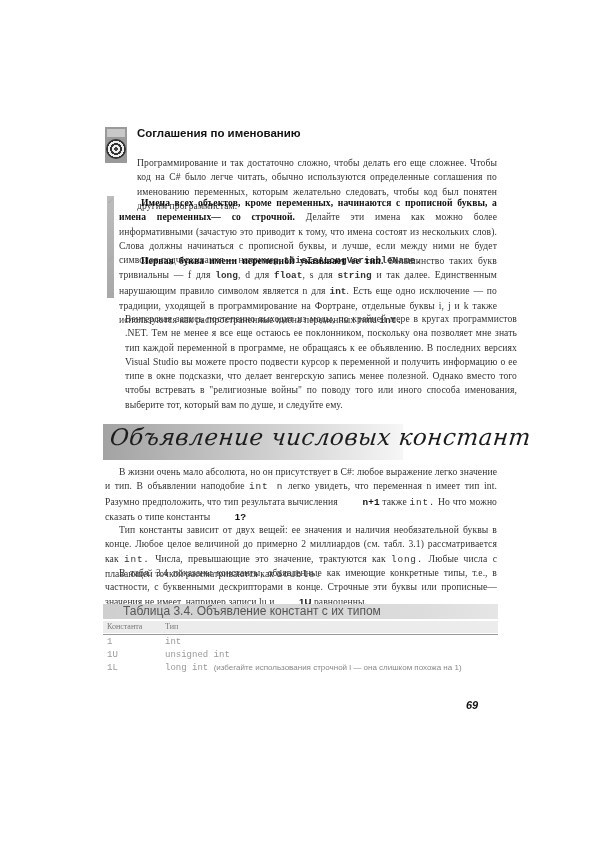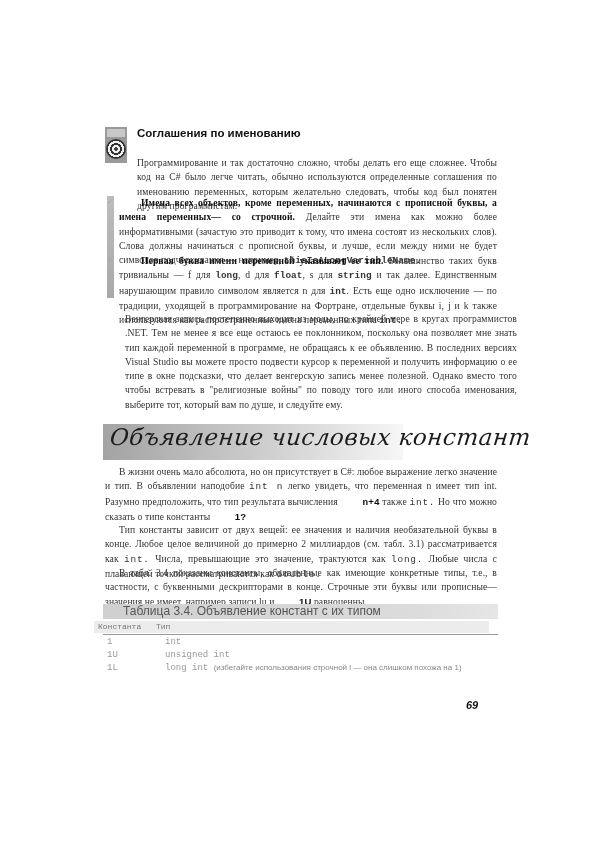--- a/index.html
+++ b/index.html
@@ -24,22 +24,22 @@
 
   
   .section-banner { position: absolute; left: 103px; top: 424px; width: 300px; height: 36px;
        background: linear-gradient(90deg, #a3a3a3 0%, #cfcfcf 55%, #f6f6f6 100%); }
   .section-title { position: absolute; left: 110px; top: 424px; font-family: "DejaVu Serif", serif; font-style: italic;
        font-size: 23px; color: #1c1c1c; letter-spacing: 0.5px; transform: skewX(-6deg); }
 
   
   .tbl-caption { position: absolute; left: 103px; top: 604px; width: 395px; height: 15px; background: linear-gradient(90deg,#cfcfcf,#dcdcdc 80%,#e6e6e6);
        font-family: "Liberation Sans", sans-serif; font-size: 12px; color: #555; padding-left: 20px; line-height: 15px; box-sizing: border-box; }
-  .tbl-head { position: absolute; left: 94px; top: 621px; width: 395px; height: 12px; background: #ececec;
-       font-family: Liberation Mono, monospace; font-size: 8px; color: #777; }
+  .tbl-head { position: absolute; left: 103px; top: 621px; width: 395px; height: 12px; background: #ececec;
+       font-family: Liberation Serif, serif; font-size: 8px; color: #777; }
   .tbl-rule { position: absolute; left: 103px; top: 634px; width: 395px; height: 1px; background: #999; }
   .tbl-row { position: absolute; left: 103px; width: 395px; height: 12px; font-size: 9px; color: #999; }
   .tbl-row .c1 { position: absolute; left: 4px; font-family: "Liberation Mono", monospace; }
   .tbl-row .c2 { position: absolute; left: 62px; font-family: "Liberation Mono", monospace; white-space: nowrap; }
   .tbl-row .note { font-family: "Liberation Sans", sans-serif; font-size: 8px; color: #888; }
   .tbl-head .h1 { position: absolute; left: 4px; top: 1px; }
   .tbl-head .h2 { position: absolute; left: 62px; top: 1px; }
 
   
   .footer-left { position: absolute; left: 106px; top: 700px; font-family: "Liberation Sans", sans-serif; font-weight: bold;
@@ -88,21 +88,21 @@
     <span>Венгерская запись постепенно выходит из моды, по крайней мере в кругах программистов .NET. Тем не менее я все еще остаюсь ее поклонником, поскольку она позволяет мне знать тип каждой переменной в программе, не обращаясь к ее объявлению. В последних версиях Visual Studio вы можете просто подвести курсор к переменной и получить информацию о ее типе в окне подсказки, что делает венгерскую запись менее полезной. Однако вместо того чтобы встревать в "религиозные войны" по поводу того или иного способа именования, выберите тот, который вам по душе, и следуйте ему.</span>
   </div>
 
   <div class="section-banner"></div>
   <div class="section-title">Объявление числовых констант</div>
 
   <div class="para" style="left:105px; top:465px; width:392px; text-indent:14px;">
     <span>В жизни очень мало абсолюта, но он присутствует в C#: любое выражение легко значение и тип. В объявлении наподобие</span>
     <span class="mono-n">int n</span>
     <span>легко увидеть, что переменная n имеет тип int. Разумно предположить, что тип результата вычисления</span>
-    <b class="mono">n+4</b>
+    <b class="mono">n+1</b>
     <span>также</span>
     <span class="mono-n">int.</span>
     <span>Но что можно сказать о типе константы</span>
     <b style="font-family:'Liberation Sans',sans-serif;">1?</b>
   </div>
 
   <div class="para" style="left:105px; top:523px; width:392px; text-indent:14px;">
     <span>Тип константы зависит от двух вещей: ее значения и наличия необязательной буквы в конце. Любое целое величиной до примерно 2 миллиардов (см. табл. 3.1) рассматривается как</span>
     <span class="mono-n">int.</span>
     <span>Числа, превышающие это значение, трактуются как</span>

